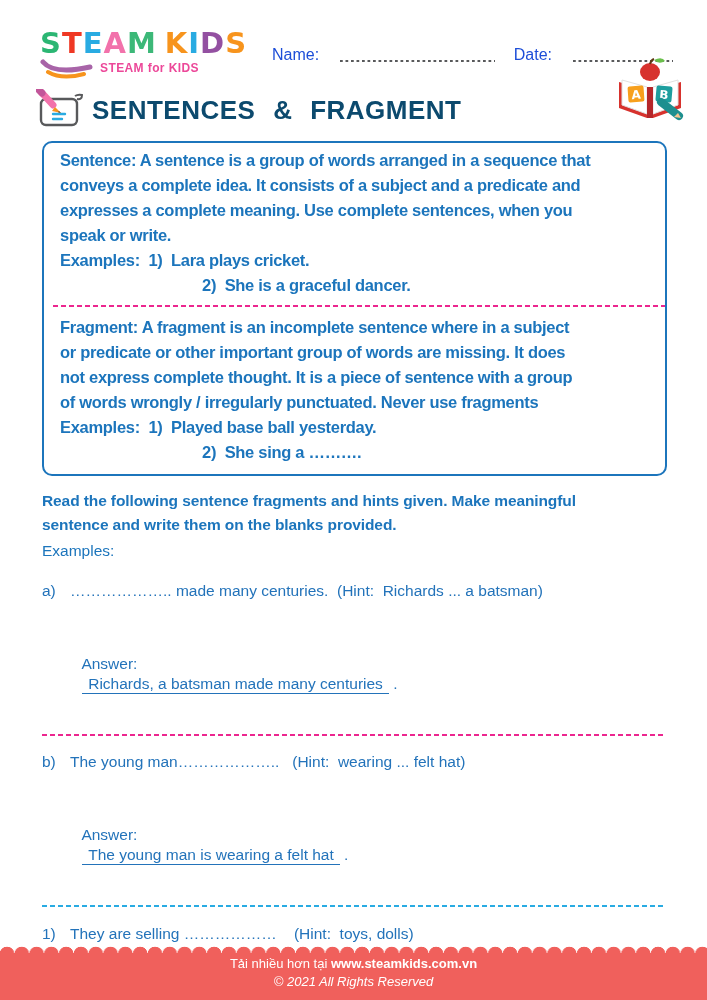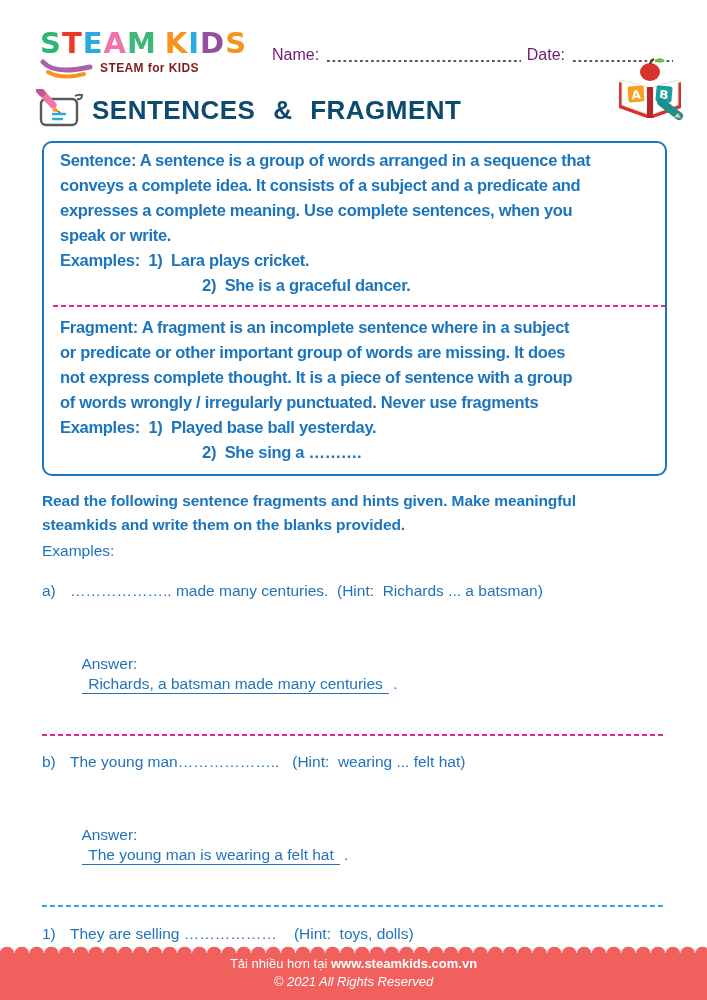--- a/index.html
+++ b/index.html
@@ -8,22 +8,22 @@
     position:relative; width:707px; height:1000px; margin:0 auto;
     background:#fff; overflow:hidden;
     font-family:"Liberation Sans", sans-serif; color:#1c75bc;
   }
   
   .header-row { display:flex; padding:26px 28px 0 40px; }
   .logo-block { width:218px; position:relative; flex:0 0 auto; }
   .logo-letters { font-family:"DejaVu Sans", sans-serif; font-weight:bold; font-size:29px; letter-spacing:1px; white-space:nowrap; }
   .logo-gap { display:inline-block; width:8px; }
   .logo-swoosh { position:absolute; left:0; top:33px; }
-  .logo-tagline { margin:1px 0 0 60px; font-size:12px; font-weight:bold; color:#7f1d1d; letter-spacing:.4px; white-space:nowrap; }
-  .name-date-row { flex:1; display:flex; align-items:flex-end; margin:14px 0 12px 14px; height:24px; font-size:16px; color:#701a75; }
+  .logo-tagline { margin:1px 0 0 60px; font-size:12px; font-weight:bold; color:#ec4899; letter-spacing:.4px; white-space:nowrap; }
+  .name-date-row { flex:1; display:flex; align-items:flex-end; margin:14px 0 12px 14px; height:24px; font-size:16px; color:#1d4ed8;gap:13px; }
   .dotted-line { height:10px; border-bottom:0; margin:0 6px 2px 8px;
     background-image:repeating-linear-gradient(to right,#58595b 0 3px, transparent 3px 5.5px);
     background-repeat:repeat-x; background-position:0 100%; background-size:5.5px 1.6px; }
   .dotted-line.grow { flex:1; }
   .dotted-line.short { width:100px; }
   
   .title-row { display:flex; align-items:center; margin:13px 0 0 36px; }
   .worksheet-title { font-size:26px; font-weight:bold; color:#0c4a6e; letter-spacing:.5px; word-spacing:10px; margin-left:8px; white-space:nowrap; }
   .book-icon { position:absolute; top:56px; right:20px; }
   
@@ -131,21 +131,21 @@
       <div class="box-line">or predicate or other important group of words are missing. It does</div>
       <div class="box-line">not express complete thought. It is a piece of sentence with a group</div>
       <div class="box-line">of words wrongly / irregularly punctuated. Never use fragments</div>
       <div class="box-line">Examples:  1)  Played base ball yesterday.</div>
       <div class="box-line indent2">2)  She sing a ……….</div>
     </div>
   </div>
 
   <div class="instructions">
     <div class="instr-line">Read the following sentence fragments and hints given. Make meaningful</div>
-    <div class="instr-line">steamkids and write them on the blanks provided.</div>
+    <div class="instr-line">sentence and write them on the blanks provided.</div>
   </div>
   <div class="examples-label">Examples:</div>
 
   <div class="q-line">
     <span class="q-label">a)</span>
     <span class="q-text">……………….. made many centuries.  (Hint:  Richards ... a batsman)</span>
   </div>
   <div class="answer-line">
     <span>Answer:</span>
     <span class="answer-text">Richards, a batsman made many centuries</span><span> .</span>

